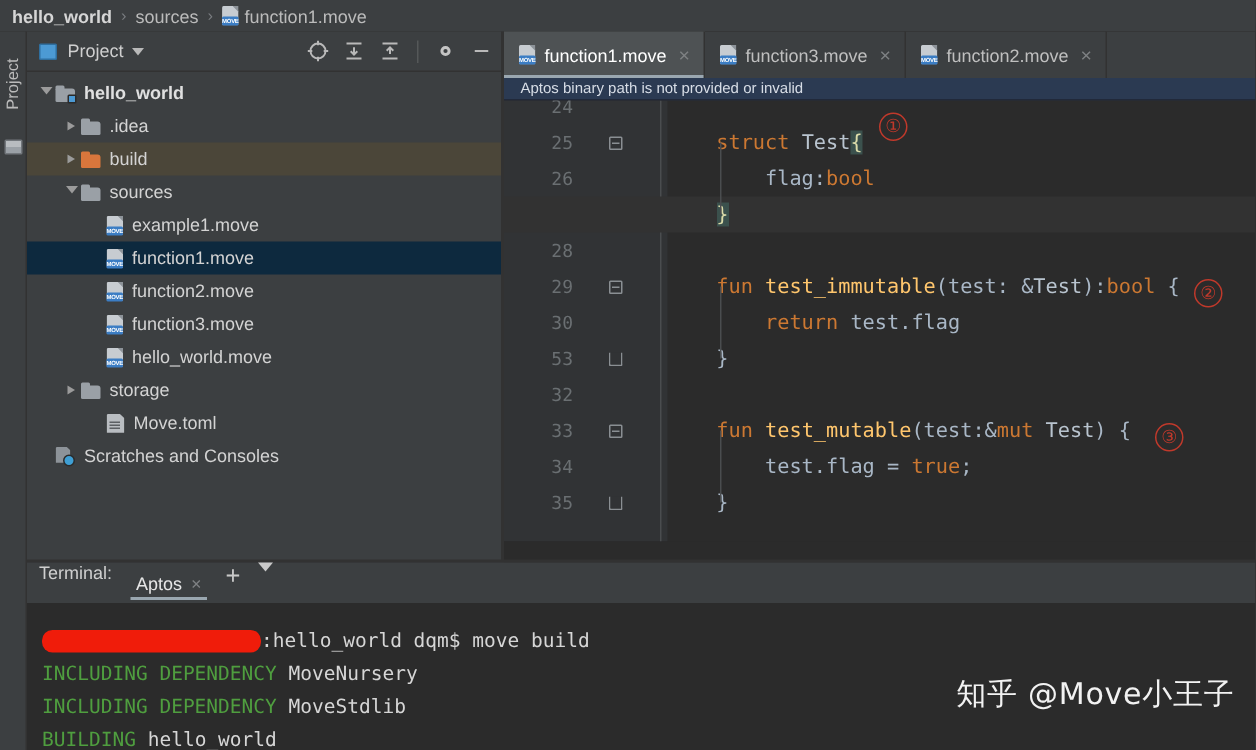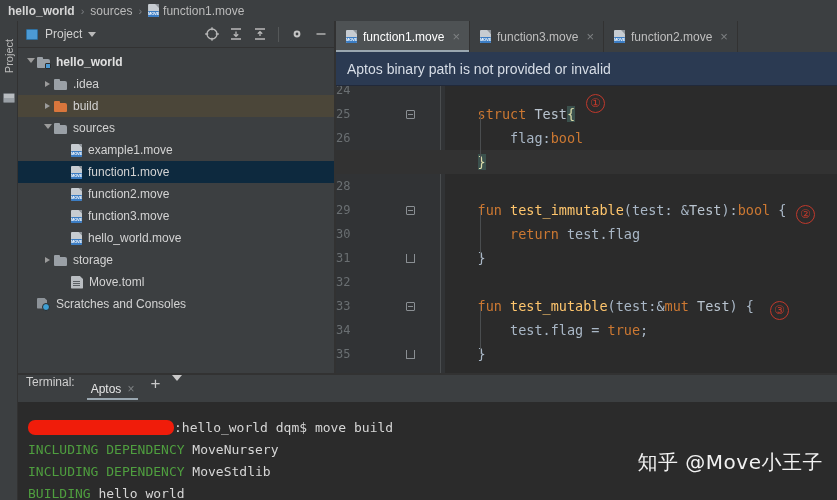--- a/index.html
+++ b/index.html
@@ -107,29 +107,29 @@
   .tabbar { height:31px; background:#3c3f41; display:flex; align-items:stretch; }
   .tab {
     display:flex; align-items:center; gap:6px; padding:0 9px 0 10px;
     font-size:12px; color:#bfbfbf; position:relative; border-right:1px solid #323232;
   }
   .tab.active { background:#4e5254; color:#ffffff; }
   .tab.active:after { content:""; position:absolute; left:0; right:0; bottom:0; height:2px; background:#9aa7b0; }
   .tab .x { color:#7e8183; font-size:13px; line-height:1; margin-left:2px; }
 
   .banner {
-    height:34px; background:#2b3a52; color:#d7dde6; font-size:14px;
+    height:15px; background:#2b3a52; color:#d7dde6; font-size:10px;
     display:flex; align-items:center; padding-left:11px;
     border-bottom:1px solid #21293a;
   }
 
   .code { position:relative; height:294px; background:#2b2b2b; overflow:hidden; }
   .gutter { position:absolute; left:0; top:0; width:109px; height:100%; background:#313335; }
   .gutline { position:absolute; left:0; width:109px; height:24px; display:flex; align-items:center; }
-  .gnum { width:46px; font-family:"DejaVu Sans Mono", monospace; font-size:12px; color:#6a6f72; }
+  .gnum { width:46px; text-align:right; font-family:"DejaVu Sans Mono", monospace; font-size:12px; color:#6a6f72; }
   .gnum.cur { color:#c2c6c9; }
   .gfold { position:absolute; left:68px; width:12px; height:24px; display:flex; align-items:center; justify-content:center; }
   .fold-box { width:9px;height:9px;border:1px solid #8a8f93;border-radius:1px;position:relative;background:#313335; }
   .fold-box:after { content:"";position:absolute;left:1px;right:1px;top:3px;height:1px;background:#8a8f93; }
   .fold-end { width:9px;height:9px;border:1px solid #8a8f93;border-top:none;border-radius:0 0 1px 1px;background:#313335; }
   .bulb { position:absolute; left:80px; width:14px; height:24px; display:flex; align-items:center; justify-content:center; }
   .bulb .g { width:10px;height:10px;border-radius:50%;background:radial-gradient(circle at 35% 32%, #ffd96b, #f5a623); }
   .bulb .s { position:absolute; bottom:5px; width:6px;height:3px;background:#cf8a1c;border-radius:0 0 2px 2px; }
   .vline { position:absolute; left:104px; top:0; width:1px; height:100%; background:#4a4d4f; }
 
@@ -443,21 +443,21 @@
           <div class="gutline" style="top: 112px;">
             <span class="gnum">29</span>
             <span class="gfold">
               <span class="fold-box"></span>
             </span>
           </div>
           <div class="gutline" style="top: 136px;">
             <span class="gnum">30</span>
           </div>
           <div class="gutline" style="top: 160px;">
-            <span class="gnum">31</span>
+            <span class="gnum">53</span>
             <span class="gfold">
               <span class="fold-end"></span>
             </span>
           </div>
           <div class="gutline" style="top: 184px;">
             <span class="gnum">32</span>
           </div>
           <div class="gutline" style="top: 208px;">
             <span class="gnum">33</span>
             <span class="gfold">

